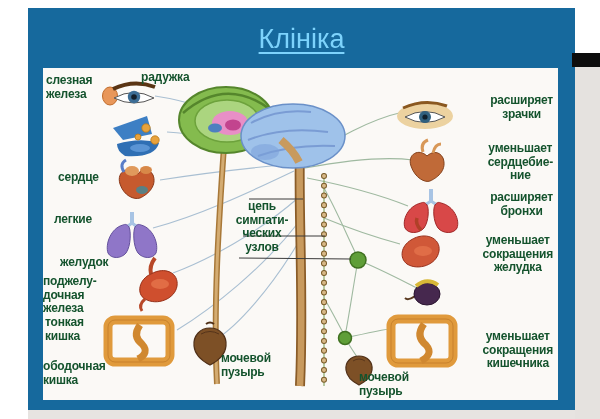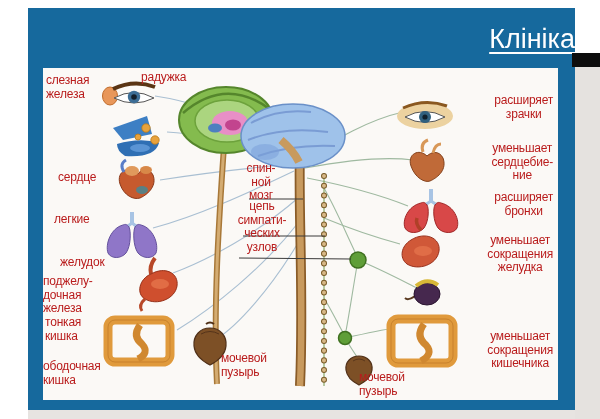--- a/index.html
+++ b/index.html
@@ -7,31 +7,31 @@
     width:600px;height:419px;position:relative;overflow:hidden;
     background:#ffffff;
     font-family:"Liberation Sans","DejaVu Sans",sans-serif;
   }
   .slide{
     position:absolute;left:28px;top:8px;width:547px;height:402px;
     background:#16699d;
   }
   .slide-title{
     position:absolute;left:0;top:16px;width:547px;
-    text-align:right;font-size:27px;font-weight:400;color:#ffffff;
+    text-align:center;font-size:27px;font-weight:400;color:#7dd3fc;
     text-decoration:underline;text-underline-offset:4px;
   }
   .diagram-panel{
     position:absolute;left:15px;top:60px;width:515px;height:332px;
     background:#fbf9f6;
   }
   .diagram-panel svg{position:absolute;left:0;top:0;}
   .lbl{
-    position:absolute;font-size:12px;font-weight:normal;line-height:13.5px;
-    color:#b91c1c;white-space:pre-line;letter-spacing:-0.2px;
+    position:absolute;font-size:12px;font-weight:bold;line-height:13.5px;
+    color:#14532d;white-space:pre-line;letter-spacing:-0.2px;
   }
   .lbl.r{right:5px;text-align:center;}
   .lbl.c{text-align:center;}
   .black-bar{position:absolute;left:572px;top:53px;width:28px;height:14px;background:#0d0d0d;z-index:4;}
   .gray-right{position:absolute;left:575px;top:63px;width:25px;height:356px;background:#e5e2df;z-index:2;}
   .gray-bottom{position:absolute;left:28px;top:410px;width:572px;height:9px;background:#e7e4e1;z-index:1;}
 </style>
 </head>
 <body>
 
@@ -201,23 +201,20 @@
     <div class="lbl" style="left:11px;top:145px">легкие</div>
     <div class="lbl" style="left:17px;top:188px">желудок</div>
     <div class="lbl" style="left:0px;top:207px">поджелу-
 дочная
 железа</div>
     <div class="lbl" style="left:2px;top:248px">тонкая
 кишка</div>
     <div class="lbl" style="left:0px;top:292px">ободочная
 кишка</div>
 
-    <div class="lbl c" style="left:192px;top:94px;width:52px">спин-
-ной
-мозг</div>
     <div class="lbl c" style="left:184px;top:132px;width:70px">цепь
 симпати-
 ческих
 узлов</div>
     <div class="lbl" style="left:178px;top:284px">мочевой
 пузырь</div>
     <div class="lbl" style="left:316px;top:303px">мочевой
 пузырь</div>
 
     <div class="lbl r" style="top:26px">расширяет

